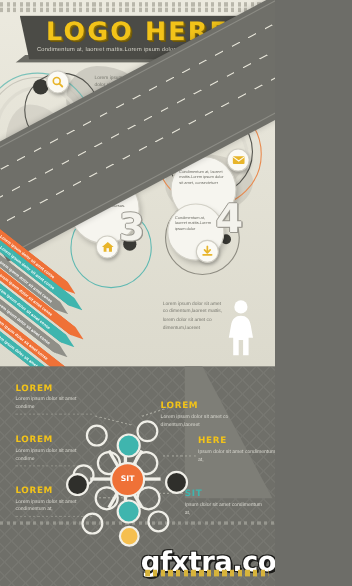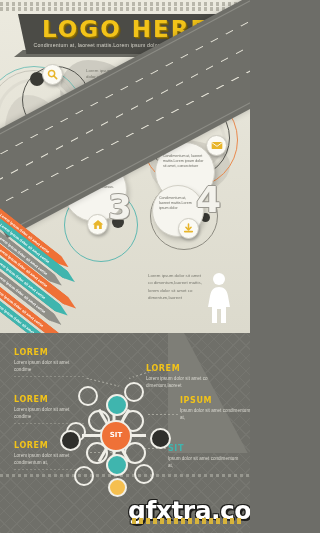--- a/index.html
+++ b/index.html
@@ -254,21 +254,21 @@
     <p>Lorem ipsum dolor sit amet co dimentum,laoreet</p>
   </div>
 
   <div class="blk" style="left:14px;top:395px;">
     <h4 style="color:#f2c319;">LOREM</h4>
     <p>Lorem ipsum dolor sit amet condime</p>
     <div class="rule"></div>
   </div>
 
   <div class="blk" style="left:180px;top:396px;">
-    <h4 style="color:#f2c319;">IPSUM</h4>
+    <h4 style="color:#f2c319;">HERE</h4>
     <p>Ipsum dolor sit amet condimentum at,</p>
   </div>
 
   <div class="blk" style="left:14px;top:441px;">
     <h4 style="color:#f2c319;">LOREM</h4>
     <p>Lorem ipsum dolor sit amet condimentum at,</p>
     <div class="rule"></div>
   </div>
 
   <div class="blk" style="left:168px;top:444px;">

